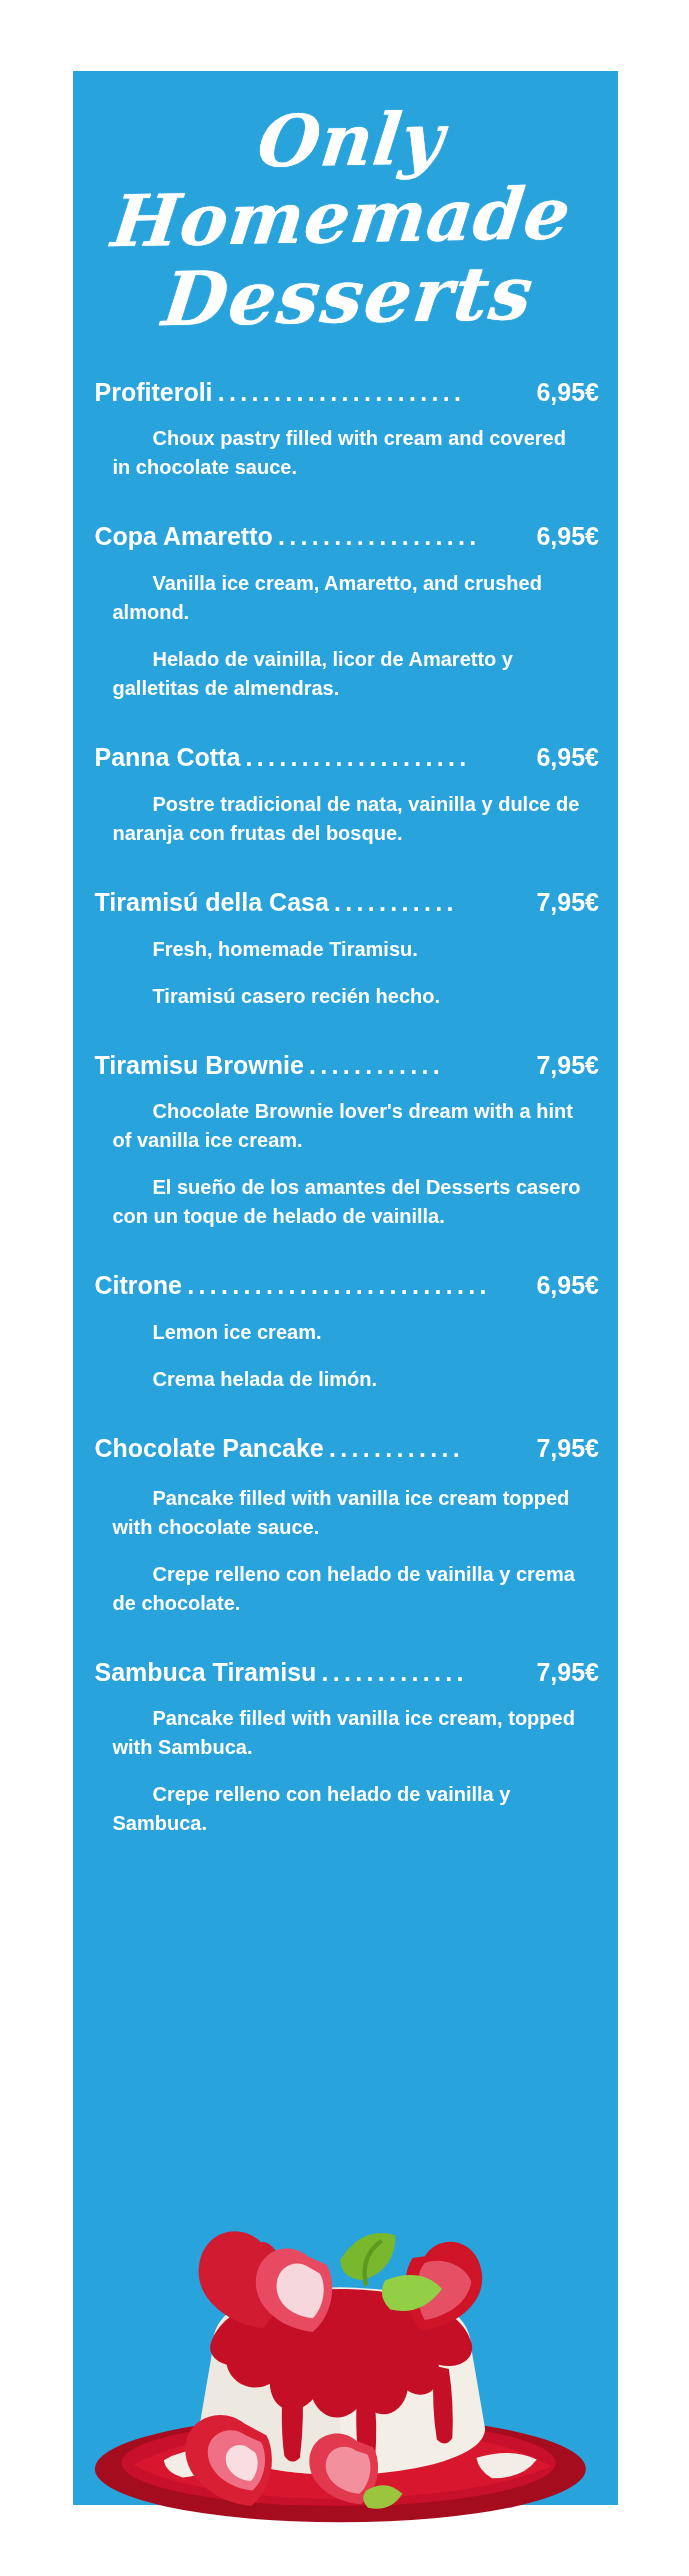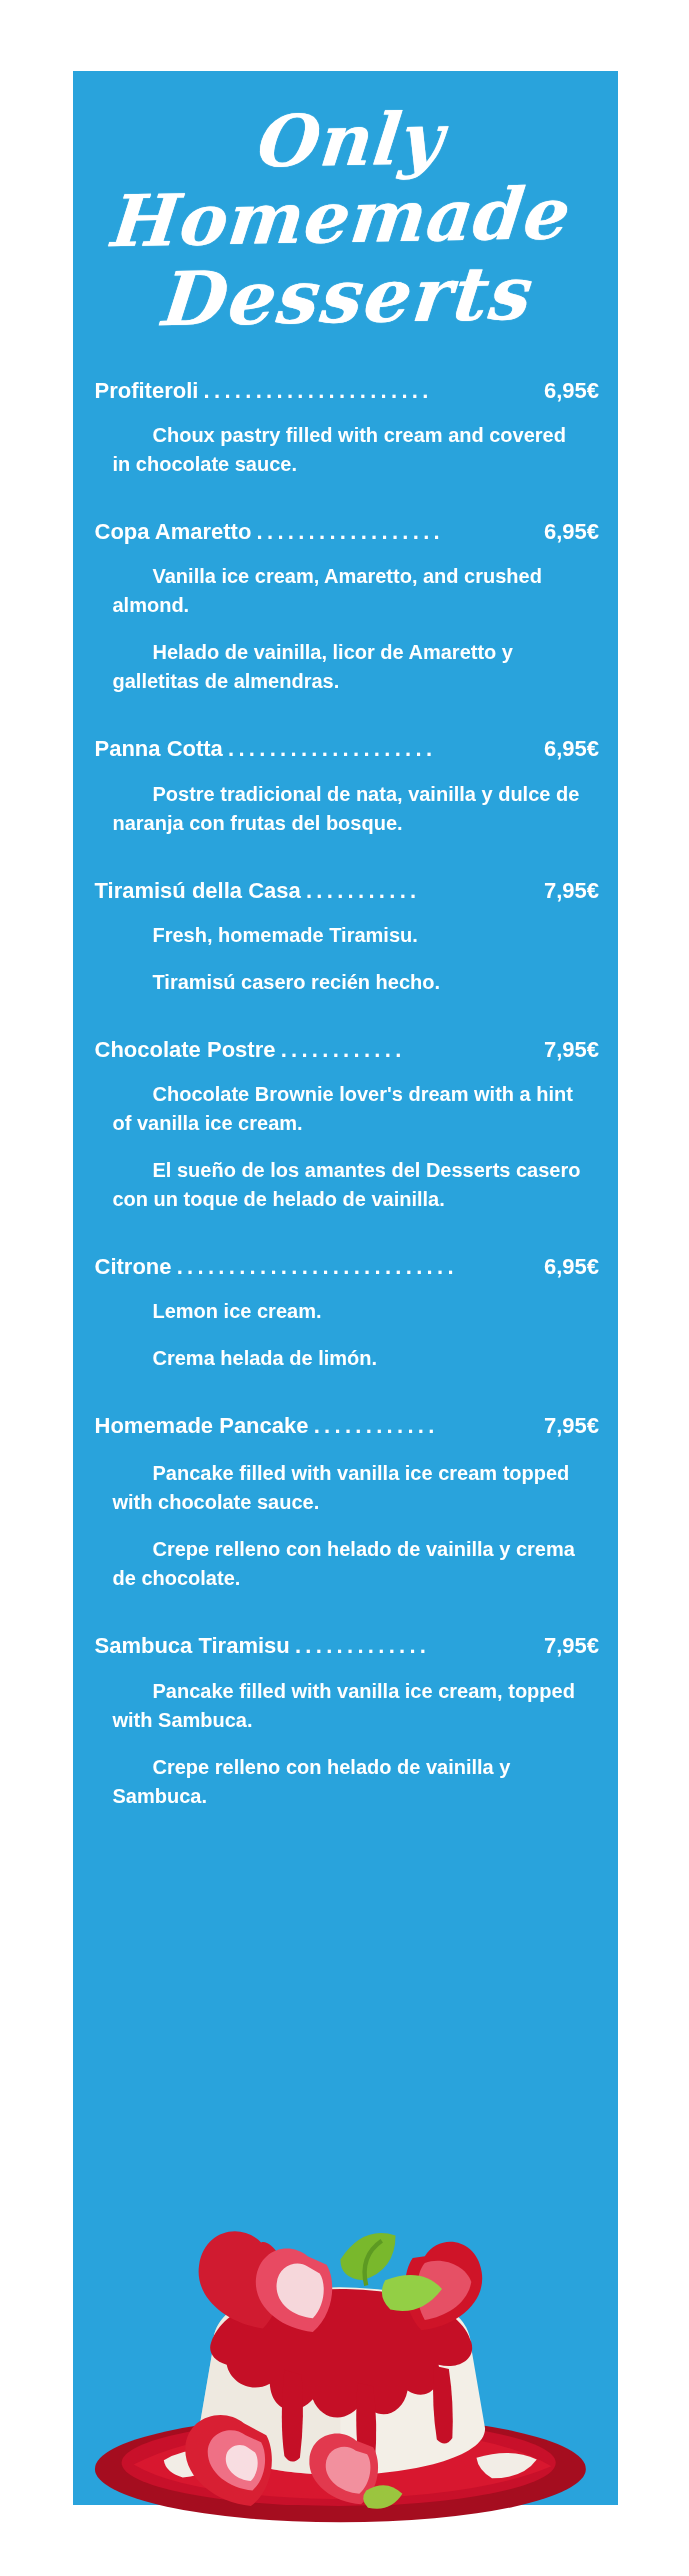--- a/index.html
+++ b/index.html
@@ -14,21 +14,21 @@
   .title{ text-align:center;color:#fff;margin:6.9px 0 45px;transform:rotate(-1deg); }
   .title .line{
     display:block;font-family:"DejaVu Serif",serif;font-style:italic;font-weight:bold;
     transform:skewX(-8deg);text-shadow:0 0 0.9px #fff;
   }
   .title .line1{font-size:71px;line-height:1.08;letter-spacing:0.9px;}
   .title .line2{font-size:74px;line-height:1.0;margin-top:3.4px;letter-spacing:1.7px;}
   .item{margin-bottom:40px;color:#fff;}
   .item h3{
     display:flex;align-items:center;margin:0 0 11.2px;
-    font-size:22px;font-weight:bold;line-height:1.15;
+    font-size:25px;font-weight:bold;line-height:1.15;
   }
   .item h3 .dots{
     flex:1;overflow:hidden;white-space:nowrap;letter-spacing:4.3px;margin:0 5.2px;
   }
   .item h3 .price{white-space:nowrap;}
   .item p{
     margin:18px;font-size:20px;font-weight:bold;line-height:29px;text-indent:40px;
   }
   .item.gap-desc p.en{margin-top:20.7px;}
   .dessert{position:absolute;left:82px;top:2206px;}
@@ -76,41 +76,41 @@
       <span>Tiramisú della Casa</span>
       <span class="dots">...........</span>
       <span class="price">7,95€</span>
     </h3>
     <p class="en">Fresh, homemade Tiramisu.</p>
     <p class="es">Tiramisú casero recién hecho.</p>
   </div>
 
   <div class="item">
     <h3>
-      <span>Chocolate Postre</span>
+      <span>Tiramisu Brownie</span>
       <span class="dots">............</span>
       <span class="price">7,95€</span>
     </h3>
     <p class="en">Chocolate Brownie lover's dream with a hint of vanilla ice cream.</p>
     <p class="es">El sueño de los amantes del Desserts casero con un toque de helado de vainilla.</p>
   </div>
 
   <div class="item">
     <h3>
       <span>Citrone</span>
       <span class="dots">...........................</span>
       <span class="price">6,95€</span>
     </h3>
     <p class="en">Lemon ice cream.</p>
     <p class="es">Crema helada de limón.</p>
   </div>
 
   <div class="item gap-desc">
     <h3>
-      <span>Homemade Pancake</span>
+      <span>Chocolate Pancake</span>
       <span class="dots">............</span>
       <span class="price">7,95€</span>
     </h3>
     <p class="en">Pancake filled with vanilla ice cream topped with chocolate sauce.</p>
     <p class="es">Crepe relleno con helado de vainilla y crema de chocolate.</p>
   </div>
 
   <div class="item">
     <h3>
       <span>Sambuca Tiramisu</span>

